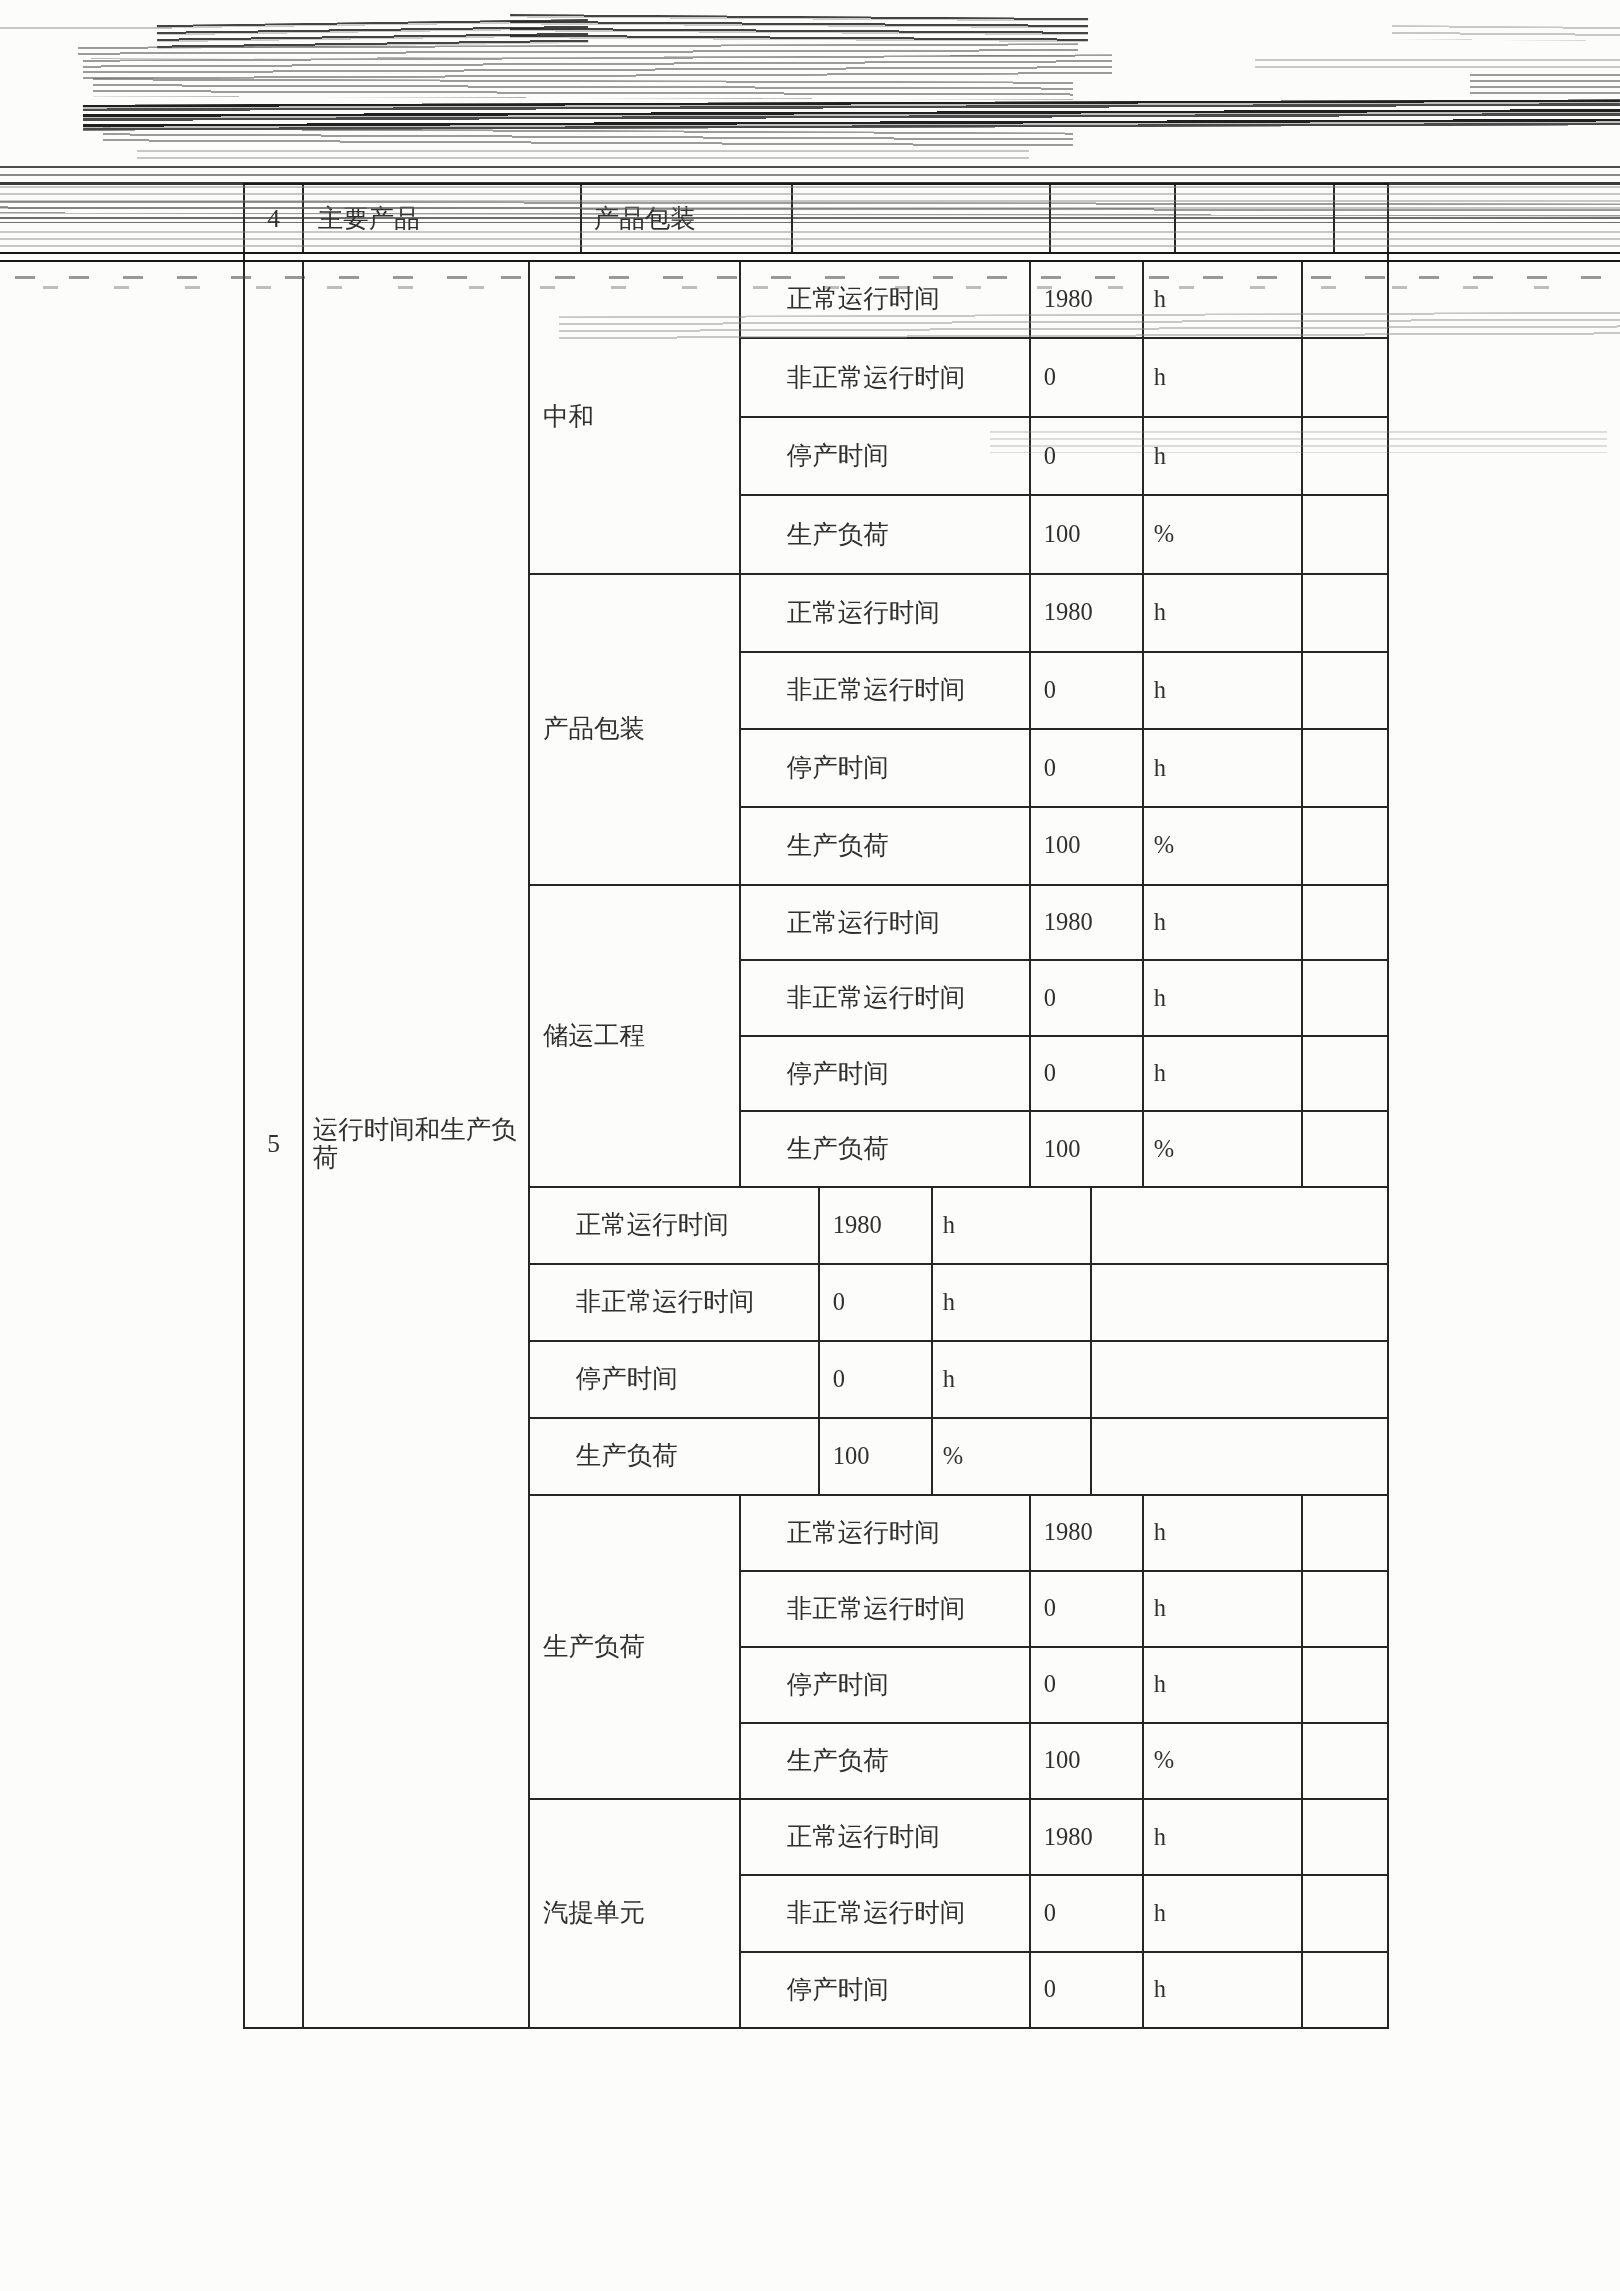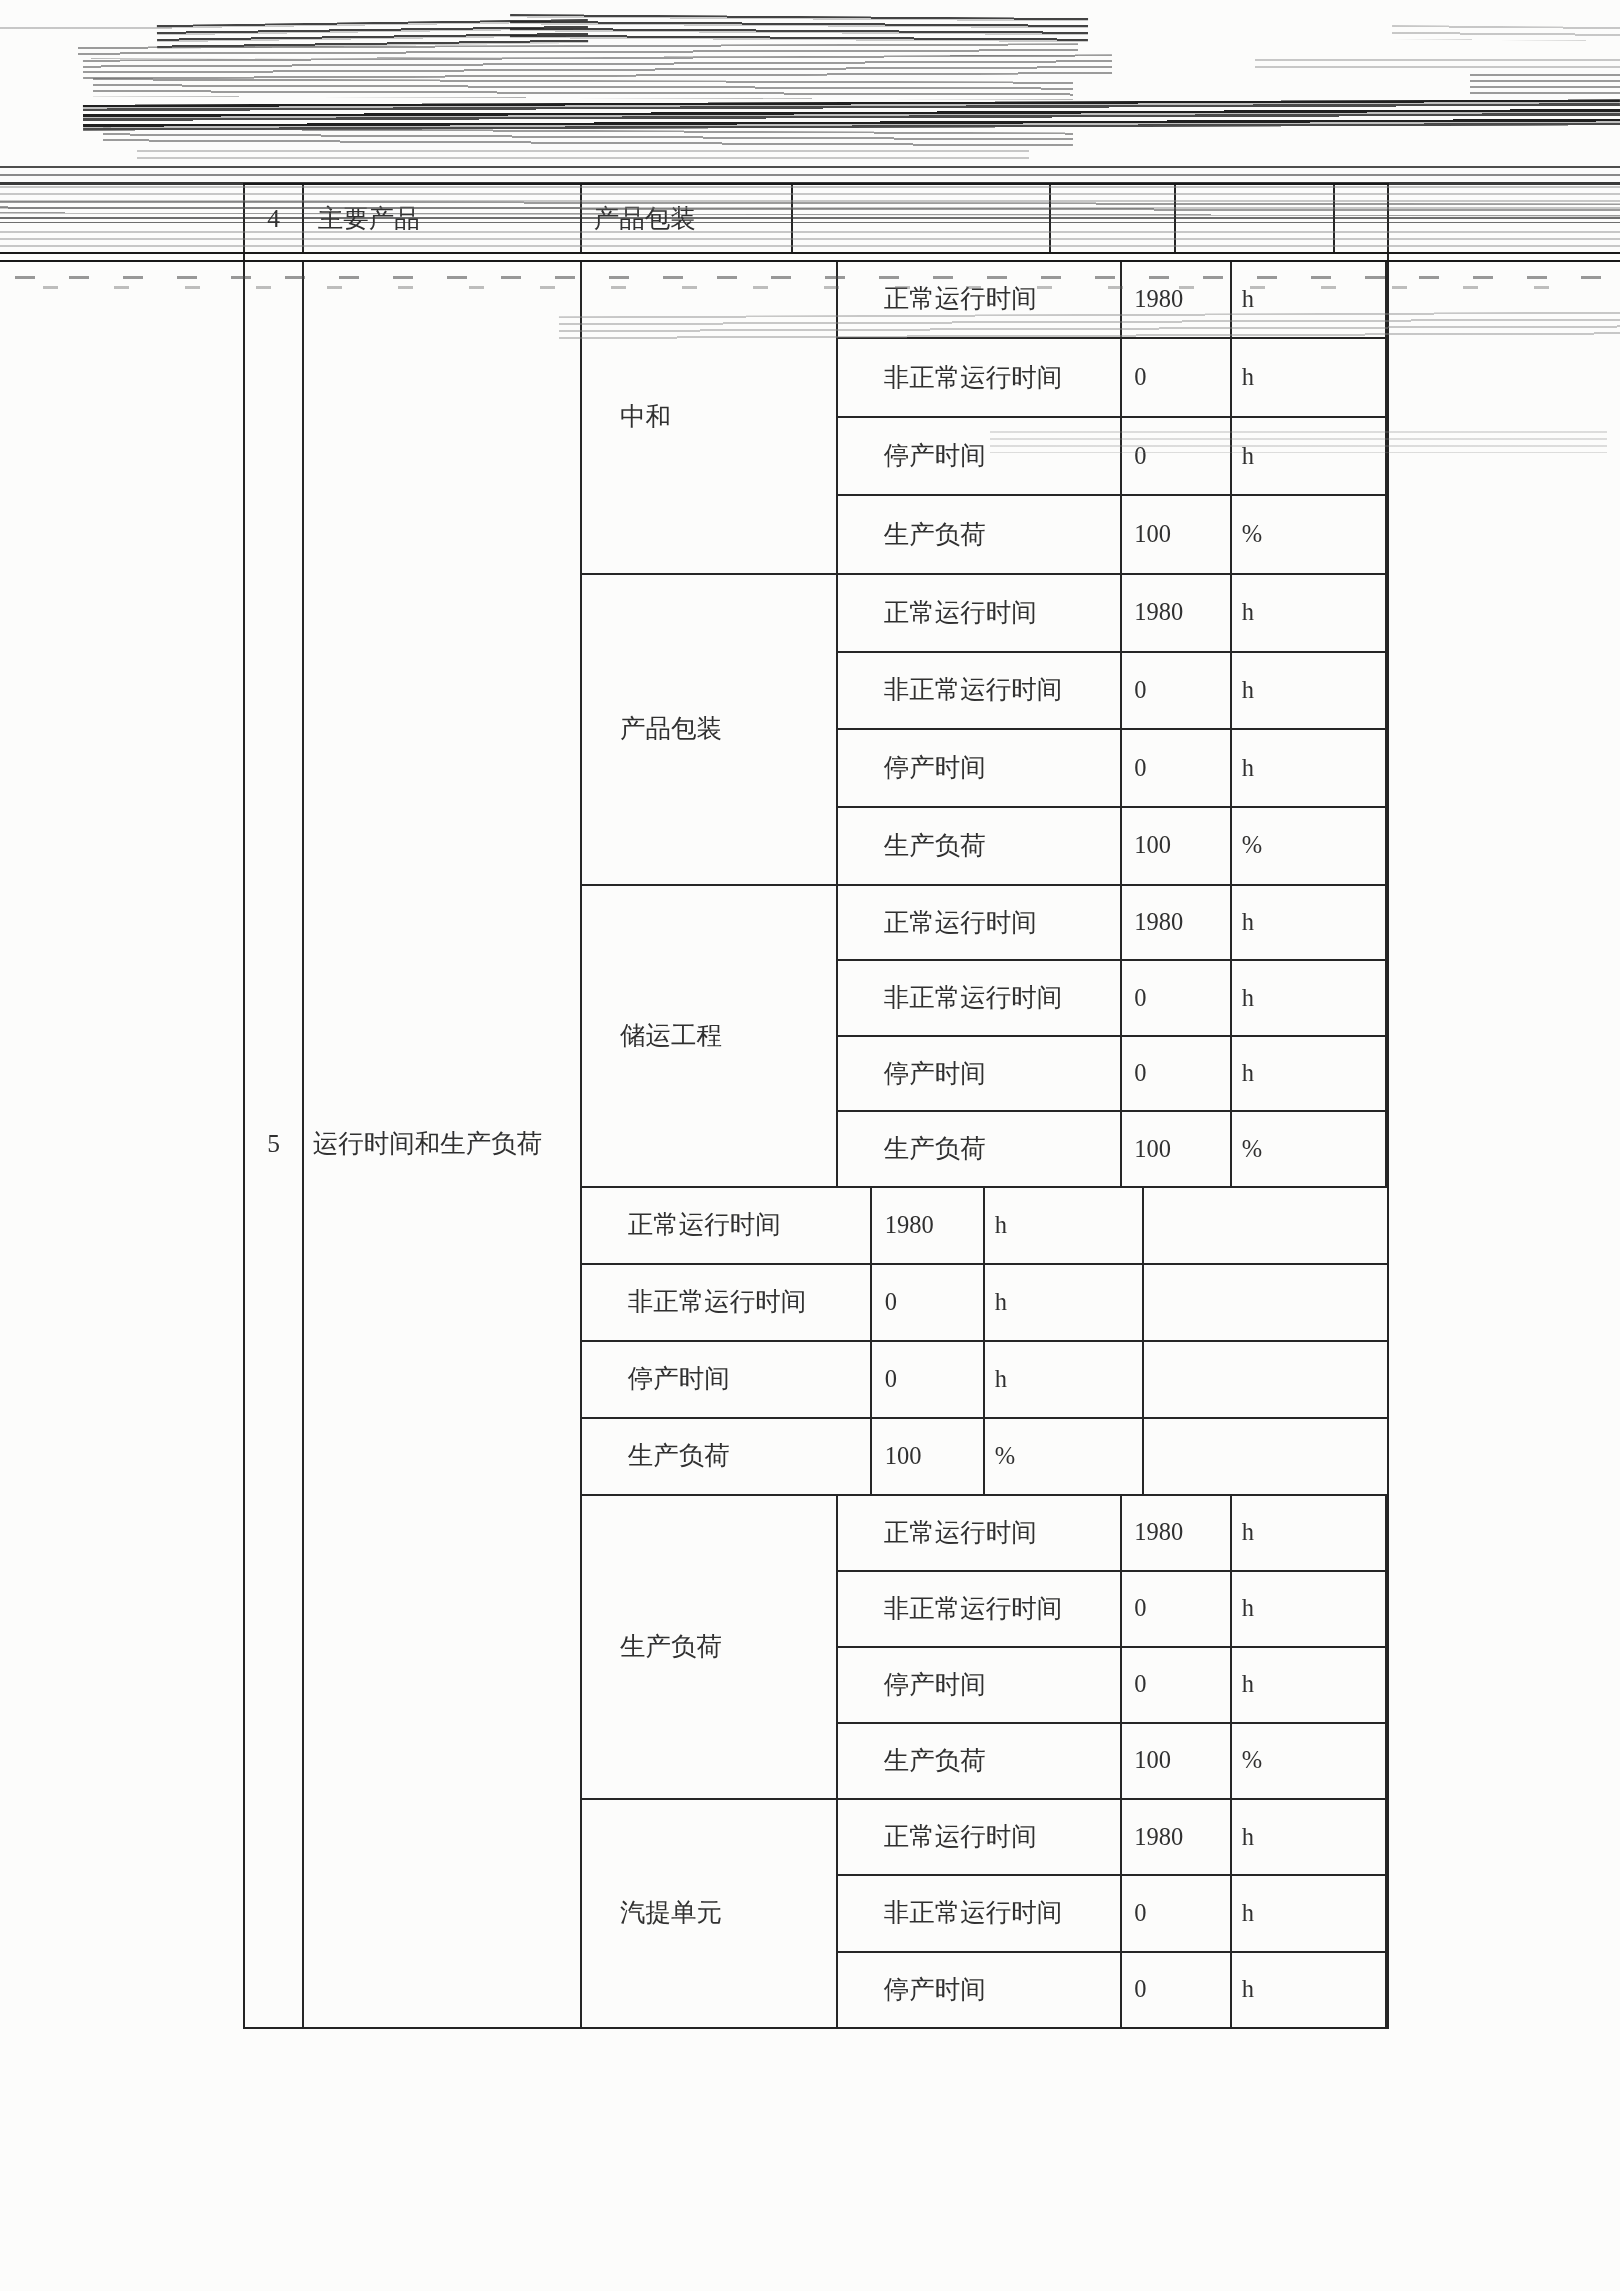--- a/index.html
+++ b/index.html
@@ -20,30 +20,30 @@
   .bod{flex:1;display:flex;min-height:0;}
   .c{box-sizing:border-box;border-right:2px solid #262626;display:flex;align-items:center;font-size:25.5px;line-height:1.1;}
   .hc1{width:59px;justify-content:center;}
   .hc2{width:278px;padding-left:13.7px;}
   .hc3{width:211px;padding-left:11.8px;}
   .hc4{width:258px;}
   .hc5{width:125px;}
   .hc6{width:159px;}
   .hc7{flex:1;border-right:none;}
   .bnum{width:59px;justify-content:center;}
-  .blabel{width:278px;padding-left:8.8px;}
+  .blabel{width:226px;padding-left:8.8px;}
   .secs{flex:1;display:flex;flex-direction:column;min-width:0;}
   .sec{display:flex;border-bottom:2px solid #262626;box-sizing:border-box;min-height:0;}
   .sec.s0{height:314px;flex:none;}
   .sec.s1{height:311px;flex:none;}
   .sec.s2{height:302px;flex:none;}
   .sec.s3{height:308px;flex:none;}
   .sec.s4{height:304px;flex:none;}
   .sec.s5{flex:1;border-bottom:none;}
-  .ucell{width:231px;padding-left:13px;margin-left:25px;}
+  .ucell{width:211px;padding-left:13px;}
   .rows{flex:1;display:flex;flex-direction:column;min-width:0;}
   .trow{flex:1;display:flex;border-bottom:2px solid #262626;box-sizing:border-box;min-height:0;}
   .trow:last-child{border-bottom:none;}
   .item{width:258px;padding-left:13.7px;margin-left:32px;}
   .val{width:113px;padding-left:12.7px;font-size:24.5px;}
   .unitc{width:159px;padding-left:9.8px;font-size:24.5px;}
   .lastc{flex:1;border-right:none;}
   
   .nz{position:absolute;pointer-events:none;z-index:3;}
   .sd{background-image:repeating-linear-gradient(180deg, rgba(35,35,35,.85) 0 2px, rgba(110,110,110,.35) 2px 3.4px, rgba(255,255,255,0) 3.4px 6.9px);}

